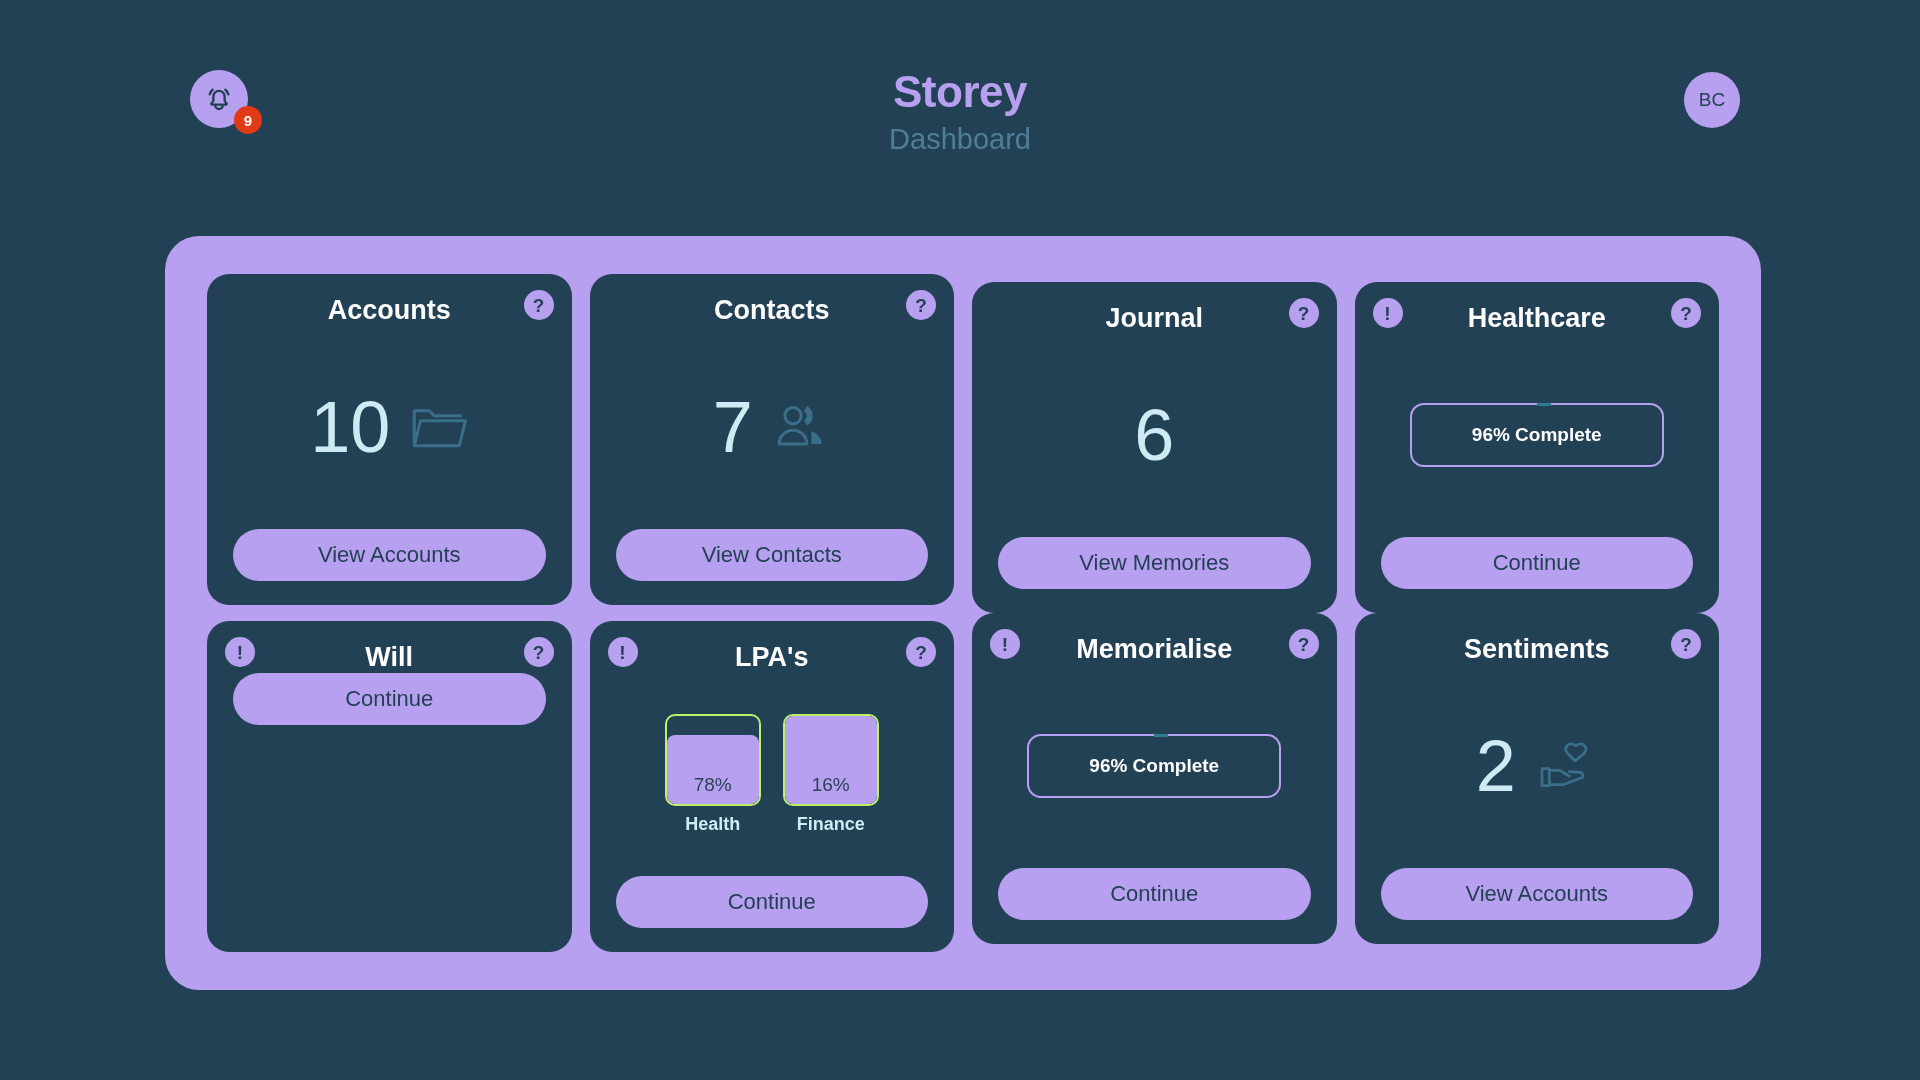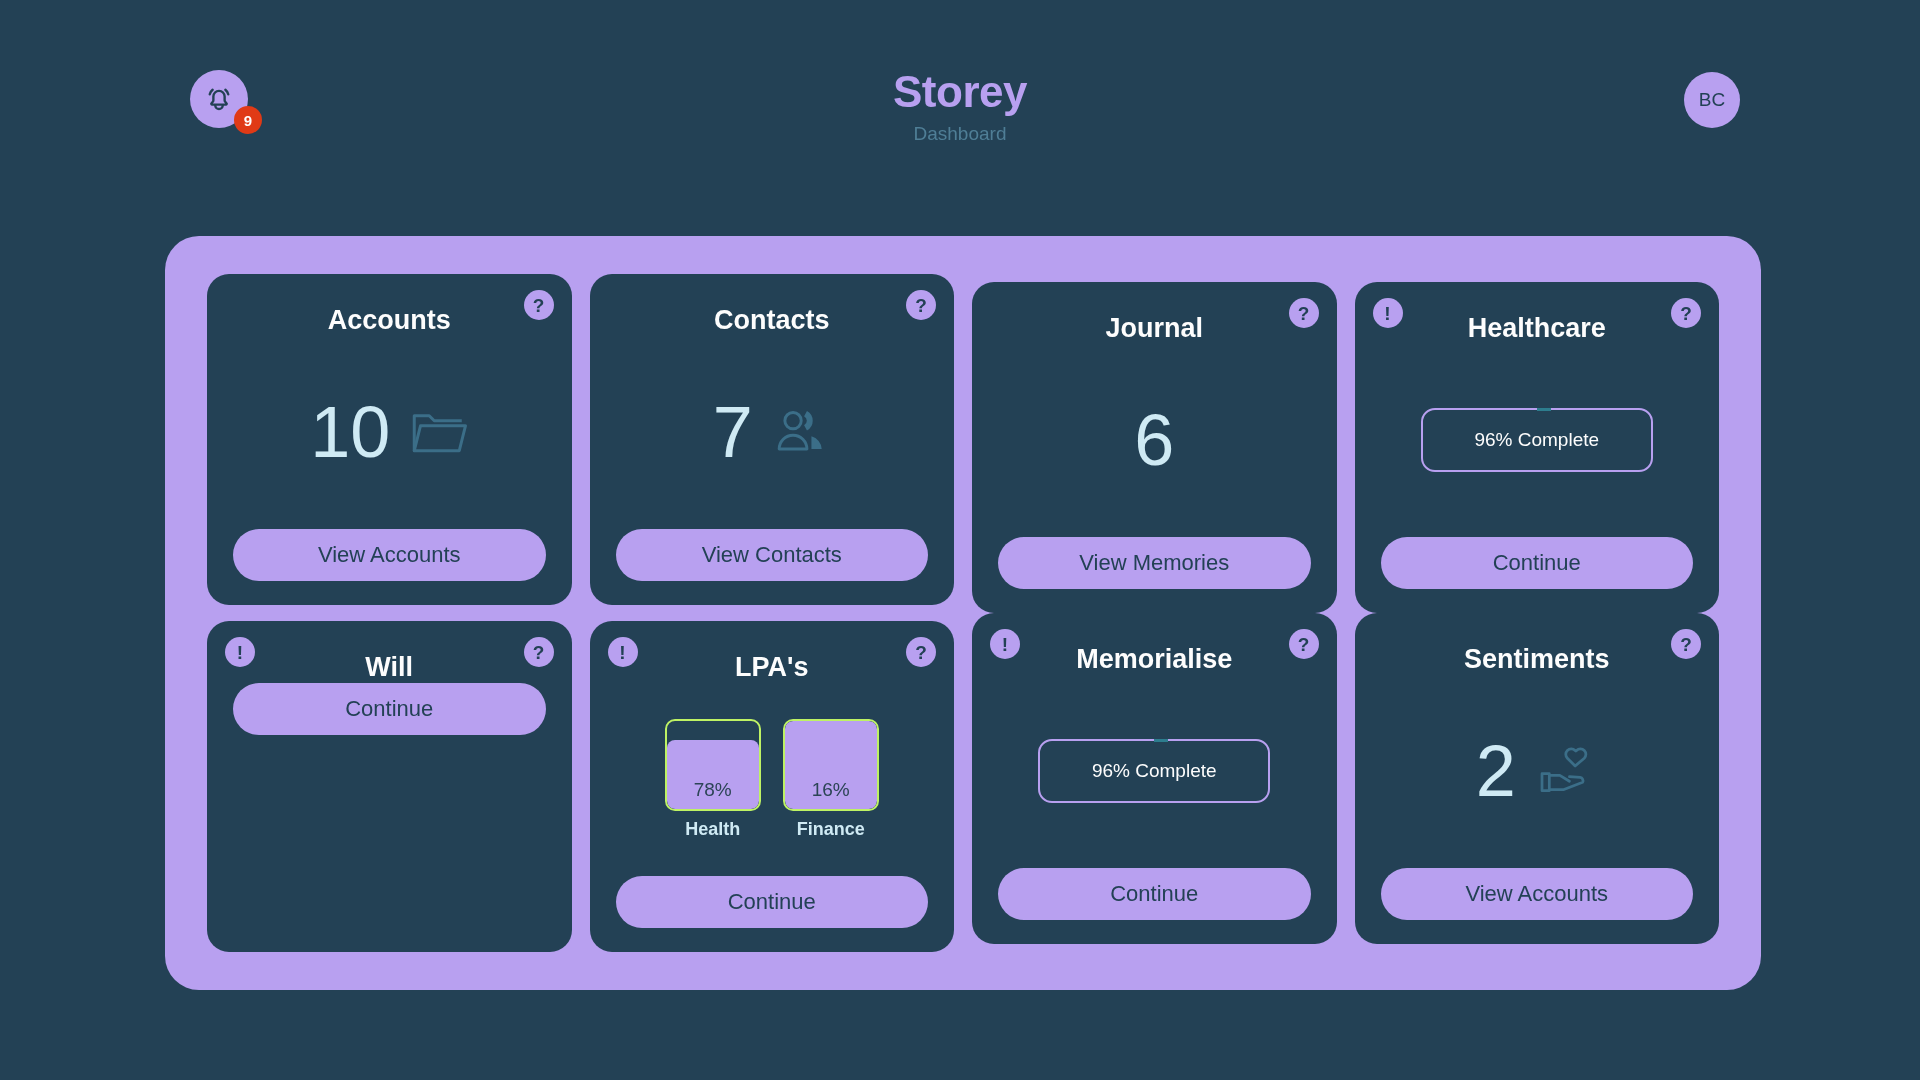--- a/index.html
+++ b/index.html
@@ -66,21 +66,21 @@
     text-align: center;
   }
   .app-title {
     font-size: 44px;
     font-weight: bold;
     color: #b8a0f0;
     letter-spacing: -0.5px;
     line-height: 1.1;
   }
   .app-subtitle {
-    font-size: 19px;
+    font-size: 29px;
     color: #4f7e96;
     margin-top: 8px;
     line-height: 1.1;
   }
 
   .avatar {
     position: absolute;
     right: 180px;
     top: 72px;
     width: 56px;
@@ -128,21 +128,21 @@
   
   .card.shift-down { margin-top: 8px; margin-bottom: -8px; }
   .card.shift-up   { margin-top: -8px; margin-bottom: 8px; }
 
   .card-title {
     font-size: 27px;
     font-weight: bold;
     color: #fdfdfd;
     text-align: center;
     line-height: 1.1;
-    margin-top: 10px;
+    margin-top: 0;
   }
 
   .help-icon {
     position: absolute;
     top: 16px;
     right: 18px;
     width: 30px;
     height: 30px;
     border-radius: 50%;
     background: #b8a0f0;
@@ -191,27 +191,28 @@
     font-size: 72px;
     color: #cfeaf4;
     line-height: 1;
     font-weight: normal;
   }
   .counter-icon { display: flex; align-items: center; }
 
   
   .progress-box {
     position: relative;
-    width: 232px;
+    width: 254px;
     height: 64px;
     border-radius: 14px;
     border: 2px solid #b8a0f0;
     display: flex;
     align-items: center;
     justify-content: center;
+    font-weight: bold;
   }
   .progress-gap {
     position: absolute;
     top: -2px;
     left: 50%;
     width: 14px;
     height: 3px;
     background: #2d7d8e;
   }
   .progress-label {

